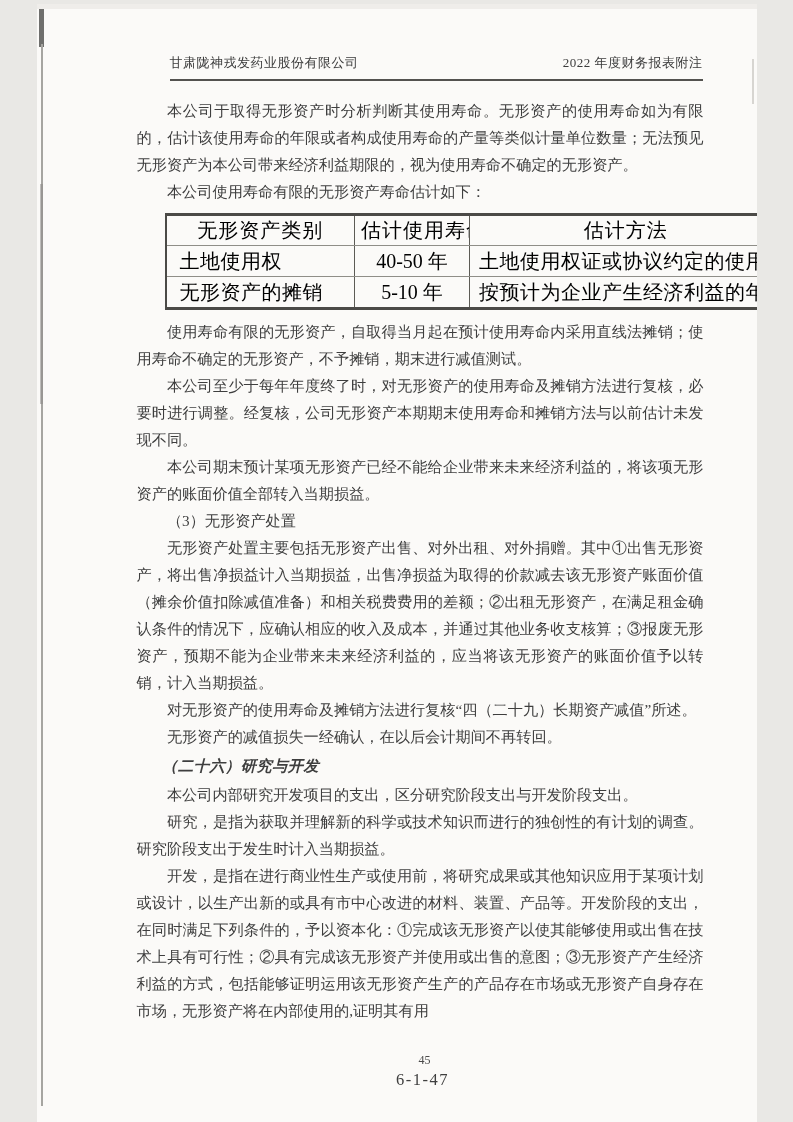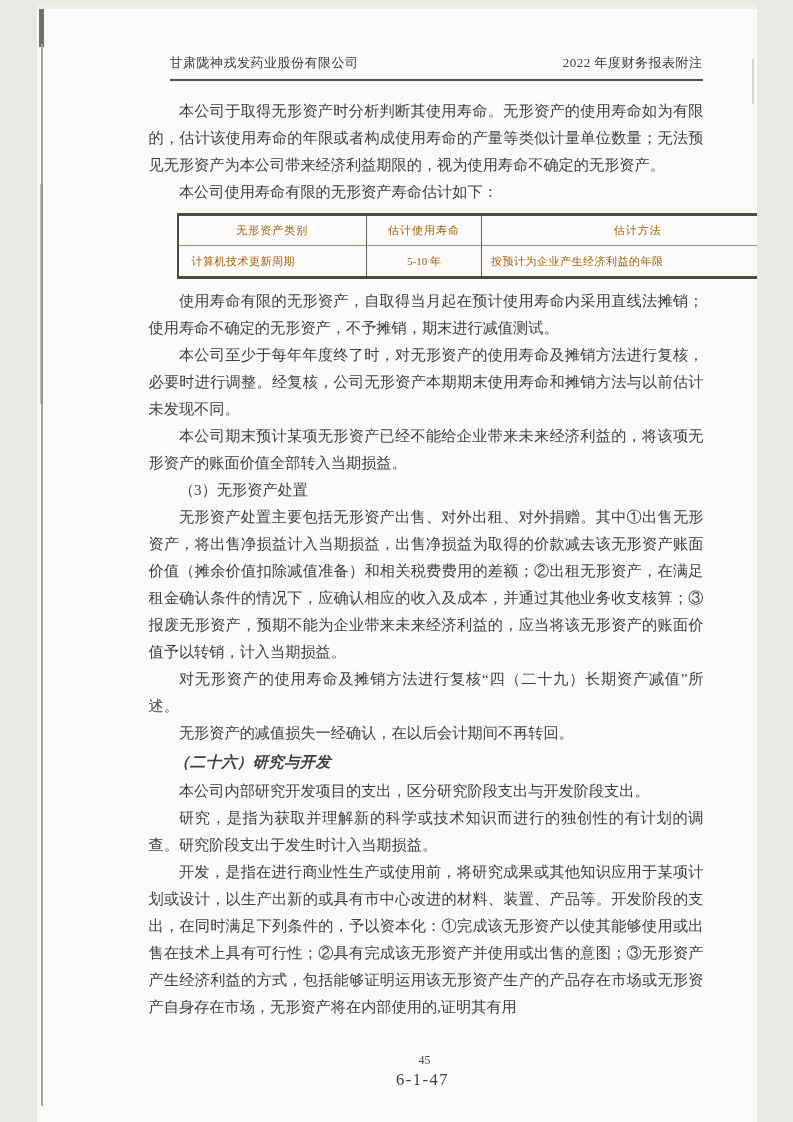--- a/index.html
+++ b/index.html
@@ -17,31 +17,31 @@
   .edge-right-mark{ position:absolute; right:3px; top:55px; width:2px; height:45px; background:#d7d5d1; }
 
   .header {
     position:absolute; left:133px; right:54px; top:50px;
     display:flex; justify-content:space-between; align-items:flex-end;
     font-size:13px; letter-spacing:.5px; color:#3b3b3b;
     border-bottom:2px solid #53524f; padding-bottom:7px;
   }
 
   .content {
-    position:absolute; left:112px; right:53px; top:93px;
+    position:absolute; left:100px; right:53px; top:93px;
     font-size:15.2px; line-height:27px; text-align:justify;
     color:#3e3e3e;
   }
   .para { margin:0; text-indent:2em; }
   .para.bold-heading { font-weight:bold; margin:2px 0; text-indent:1.7em; letter-spacing:.5px;font-style:italic; }
 
   table.ul-table {
     border-collapse:collapse; table-layout:fixed;
     width:617px; margin:8px 0 8px 28px;
-    font-size:11px; color:#a16207;
+    font-size:20px; color:#000000;
   }
   .ul-table th, .ul-table td {
     border-left:1px solid #5c5b55; border-right:1px solid #5c5b55;
     border-top:1px solid #8f8e88; border-bottom:1px solid #8f8e88;
     padding:0 6px; height:30px; font-weight:normal;
     overflow:hidden; white-space:nowrap;
   }
   .ul-table { border:2px solid #4b4a47; border-top-width:3px; border-bottom-width:3px; }
   .ul-table th { text-align:center; height:29px; letter-spacing:1px; }
   .ul-table td.c1 { text-align:left; padding-left:13px; letter-spacing:.5px; }
@@ -81,21 +81,26 @@
       </colgroup>
       <thead>
         <tr>
           <th>无形资产类别</th>
           <th>估计使用寿命</th>
           <th>估计方法</th>
         </tr>
       </thead>
       <tbody>
         <tr>
-          <td class="c1">计算机技术更新周期</td>
+          <td class="c1">土地使用权</td>
+          <td class="c2">40-50 年</td>
+          <td class="c3">土地使用权证或协议约定的使用年限</td>
+        </tr>
+        <tr>
+          <td class="c1">无形资产的摊销</td>
           <td class="c2">5-10 年</td>
           <td class="c3">按预计为企业产生经济利益的年限</td>
         </tr>
       </tbody>
     </table>
 
     <p class="para">使用寿命有限的无形资产，自取得当月起在预计使用寿命内采用直线法摊销；使用寿命不确定的无形资产，不予摊销，期末进行减值测试。</p>
     <p class="para">本公司至少于每年年度终了时，对无形资产的使用寿命及摊销方法进行复核，必要时进行调整。经复核，公司无形资产本期期末使用寿命和摊销方法与以前估计未发现不同。</p>
     <p class="para">本公司期末预计某项无形资产已经不能给企业带来未来经济利益的，将该项无形资产的账面价值全部转入当期损益。</p>
     <p class="para">（3）无形资产处置</p>

